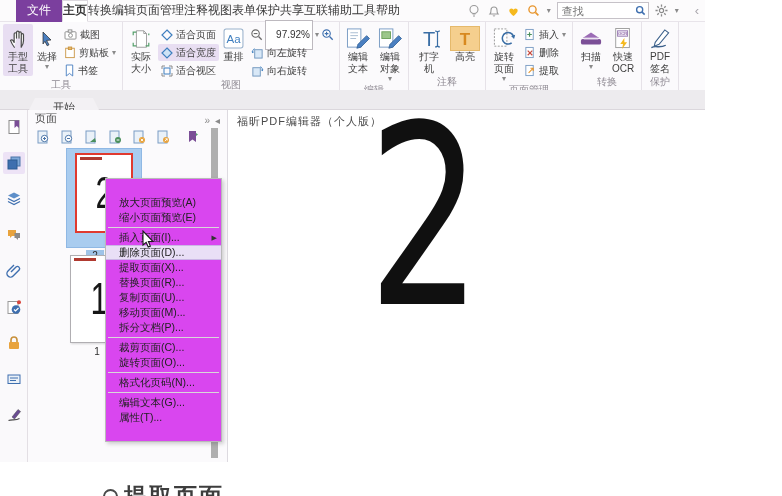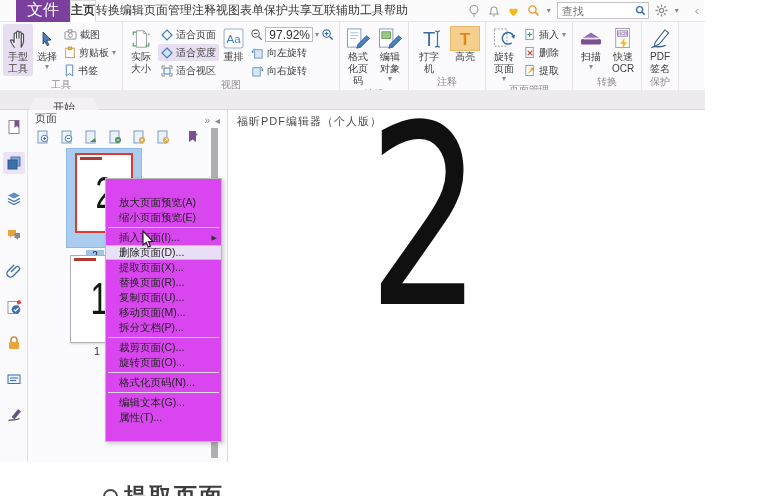--- a/index.html
+++ b/index.html
@@ -6,21 +6,21 @@
   html,body { background:#fff; }
   #canvas {
     position:relative; width:782px; height:496px; overflow:hidden;
     background:#fff; font-family:"Liberation Sans","DejaVu Sans",sans-serif;
     color:#333; user-select:none;
   }
   
   .menubar { position:absolute; left:0; top:0; width:705px; height:22px;
     background:#FCFBFC; border-bottom:1px solid #E8E4EA; display:flex; align-items:center; font-size:12px; }
   .file-btn { margin-left:16px; height:22px; padding:0 11px; background:#7B3F9E; color:#fff;
-    display:flex; align-items:center; font-size:16px; }
+    display:flex; align-items:center; font-size:12px; }
   .mtab { height:22px; padding:0 0; display:flex; align-items:center; color:#3a3a3a; }
   .mtab.active { background:#fff; border:1px solid #DCD8DE; border-bottom:1px solid #fff; font-weight:bold; }
   .mb-right { margin-left:auto; display:flex; align-items:center; gap:6px; padding-right:6px; }
   .mb-ic { width:14px; height:14px; display:flex; align-items:center; justify-content:center; }
   .caret { font-size:8px; color:#8a8a8a; line-height:1; }
   .searchbox { width:92px; height:17px; border:1px solid #C6C2C8; background:#fff;
     display:flex; align-items:center; }
   .searchbox input { border:none; outline:none; flex:1; min-width:0; font-size:11px; padding-left:4px;
     font-family:inherit; color:#444; background:transparent; }
   .chev { color:#A9A6AC; font-size:13px; margin-left:10px; }
@@ -33,21 +33,21 @@
   .rbtn-lg { display:flex; flex-direction:column; align-items:center; font-size:10px; color:#3e3e3e;
     line-height:12px; text-align:center; padding:2px 2px 1px; border-radius:2px; }
   .rbtn-lg .ricon { height:25px; display:flex; align-items:center; justify-content:center; }
   .lbl2 { width:26px; word-break:break-all; }
   .sel-purple { background:#E8DEF2; }
   .rstack { display:flex; flex-direction:column; gap:1px; padding-top:2px; }
   .rbtn-sm { display:flex; align-items:center; gap:3px; font-size:10px; color:#3e3e3e; height:17px;
     padding:0 3px; border-radius:2px; white-space:nowrap; }
   .zoomcol { display:flex; flex-direction:column; gap:1px; padding-top:2px; }
   .zoomrow { display:flex; align-items:center; gap:2px; height:17px; padding:0 2px; }
-  .pctbox { width:48px; height:15px; border:1px solid #BDB9BF; background:#fff; font-size:12px;
+  .pctbox { width:48px; height:30px; border:1px solid #BDB9BF; background:#fff; font-size:10px;
     display:flex; align-items:center; justify-content:flex-end; padding:0 2px; color:#333; }
   .hl-tile { width:30px; height:25px; background:#F5CF8E; border:1px solid #E5B96B;
     display:flex; align-items:center; justify-content:center; }
   
   .tabstrip { position:absolute; left:0; top:90px; width:705px; height:20px; background:#EDEBEE;
     border-bottom:1px solid #DBD7DC; }
   .tab { position:absolute; top:8px; height:18px; display:flex; align-items:center; justify-content:center;
     font-size:11px; color:#3c3c3c; }
   .tab-start { left:26px; width:76px; background:#F3F1F4;
     clip-path:polygon(9px 0, calc(100% - 9px) 0, 100% 100%, 0 100%); }
@@ -341,21 +341,21 @@
     <div class="rgroup">
       <div class="rgc">
         <div class="rbtn-lg">
           <span class="ricon">
             <svg width="26" height="23" viewBox="0 0 26 24">
                 <rect x="2" y="2" width="14" height="19" fill="#fff" stroke="#7a9cc4"></rect>
                 <path d="M5 6h8M5 9h8M5 12h6" stroke="#A8BCD2"></path>
                 <path d="M13 18l9-9 3 3-9 9-4.2 1.2z" fill="#4a7fc1" stroke="#2d5d92" stroke-width="0.8"></path>
               </svg>
           </span>
-          <span class="lbl2">格式化页码</span>
+          <span class="lbl2">编辑文本</span>
         </div>
         <div class="rbtn-lg">
           <span class="ricon">
             <svg width="26" height="23" viewBox="0 0 26 24">
                 <rect x="2" y="2" width="14" height="19" fill="#fff" stroke="#7a9cc4"></rect>
                 <rect x="4.5" y="5" width="9" height="7" fill="#9CC68A" stroke="#6FA35C"></rect>
                 <path d="M13 18l9-9 3 3-9 9-4.2 1.2z" fill="#4a7fc1" stroke="#2d5d92" stroke-width="0.8"></path>
               </svg>
           </span>
           <span class="lbl2">编辑对象</span>

